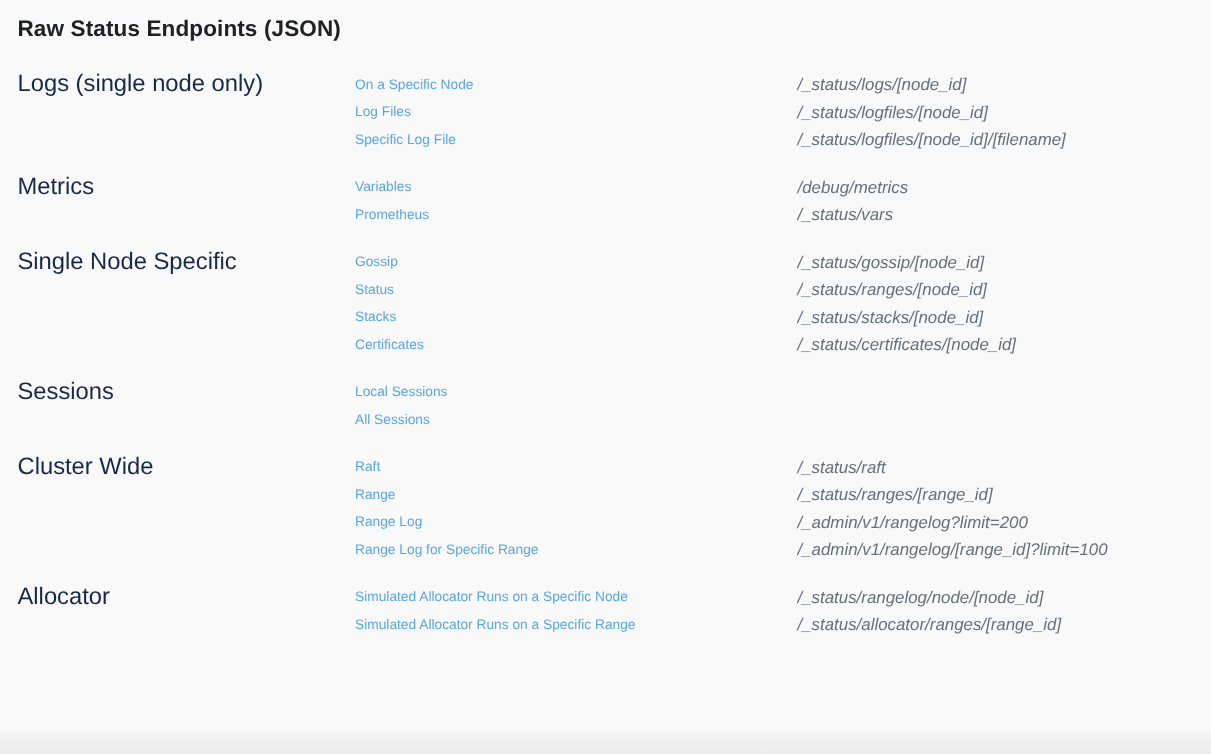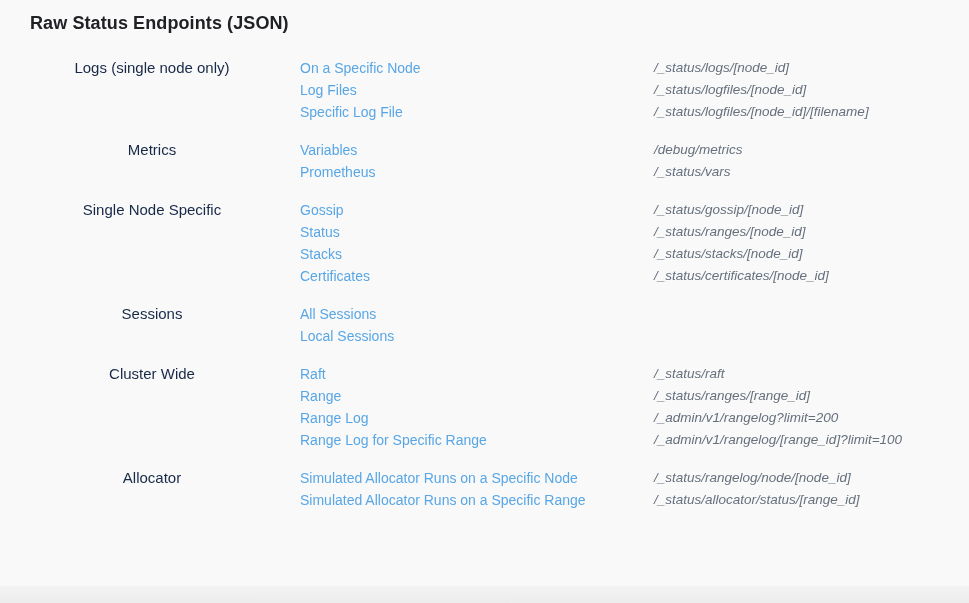--- a/index.html
+++ b/index.html
@@ -5,46 +5,46 @@
   * { margin: 0; padding: 0; box-sizing: border-box; }
   html, body {
     width: 969px; height: 603px;
     overflow: hidden;
     font-family: "Liberation Sans", sans-serif;
     background: var(--bg, #f9f9f9);
   }
   .page {
     position: relative;
     width: 969px; height: 603px;
-    padding: 13px 0 0 30px;
+    padding: 13px 0 0 14px;
   }
   .title {
     font-size: 18px;
     font-weight: 600;
     color: var(--title, #202124);
     letter-spacing: 0.1px;
   }
   .sections { margin-top: 23px; }
   .section {
     display: grid;
     grid-template-columns: 244px 328px 1fr;
     column-gap: 26px;
     margin-bottom: 16px;
   }
   .category {
-    text-align: center;
+    text-align: left;
     color: var(--category, #182947);
-    font-size: 15px;
+    font-size: 19px;
     line-height: 22px;
     font-weight: 400;
   }
   .links a {
     display: block;
     color: var(--link, #58a6e6);
-    font-size: 14px;
+    font-size: 11px;
     line-height: 22px;
     text-decoration: none;
     cursor: pointer;
   }
   .paths .path {
     color: var(--path, #66707d);
     font-size: 13.5px;
     line-height: 22px;
     font-style: italic;
   }
@@ -96,22 +96,22 @@
         <div class="paths">
           <div class="path">/_status/gossip/[node_id]</div>
           <div class="path">/_status/ranges/[node_id]</div>
           <div class="path">/_status/stacks/[node_id]</div>
           <div class="path">/_status/certificates/[node_id]</div>
         </div>
       </div>
       <div class="section">
         <div class="category">Sessions</div>
         <div class="links">
+          <a href="#">Local Sessions</a>
           <a href="#">All Sessions</a>
-          <a href="#">Local Sessions</a>
         </div>
       </div>
       <div class="section">
         <div class="category">Cluster Wide</div>
         <div class="links">
           <a href="#">Raft</a>
           <a href="#">Range</a>
           <a href="#">Range Log</a>
           <a href="#">Range Log for Specific Range</a>
         </div>
@@ -123,18 +123,18 @@
         </div>
       </div>
       <div class="section">
         <div class="category">Allocator</div>
         <div class="links">
           <a href="#">Simulated Allocator Runs on a Specific Node</a>
           <a href="#">Simulated Allocator Runs on a Specific Range</a>
         </div>
         <div class="paths">
           <div class="path">/_status/rangelog/node/[node_id]</div>
-          <div class="path">/_status/allocator/status/[range_id]</div>
+          <div class="path">/_status/allocator/ranges/[range_id]</div>
         </div>
       </div>
     </div>
   <div class="footer-strip"></div>
 </div>
 
 </body></html>

